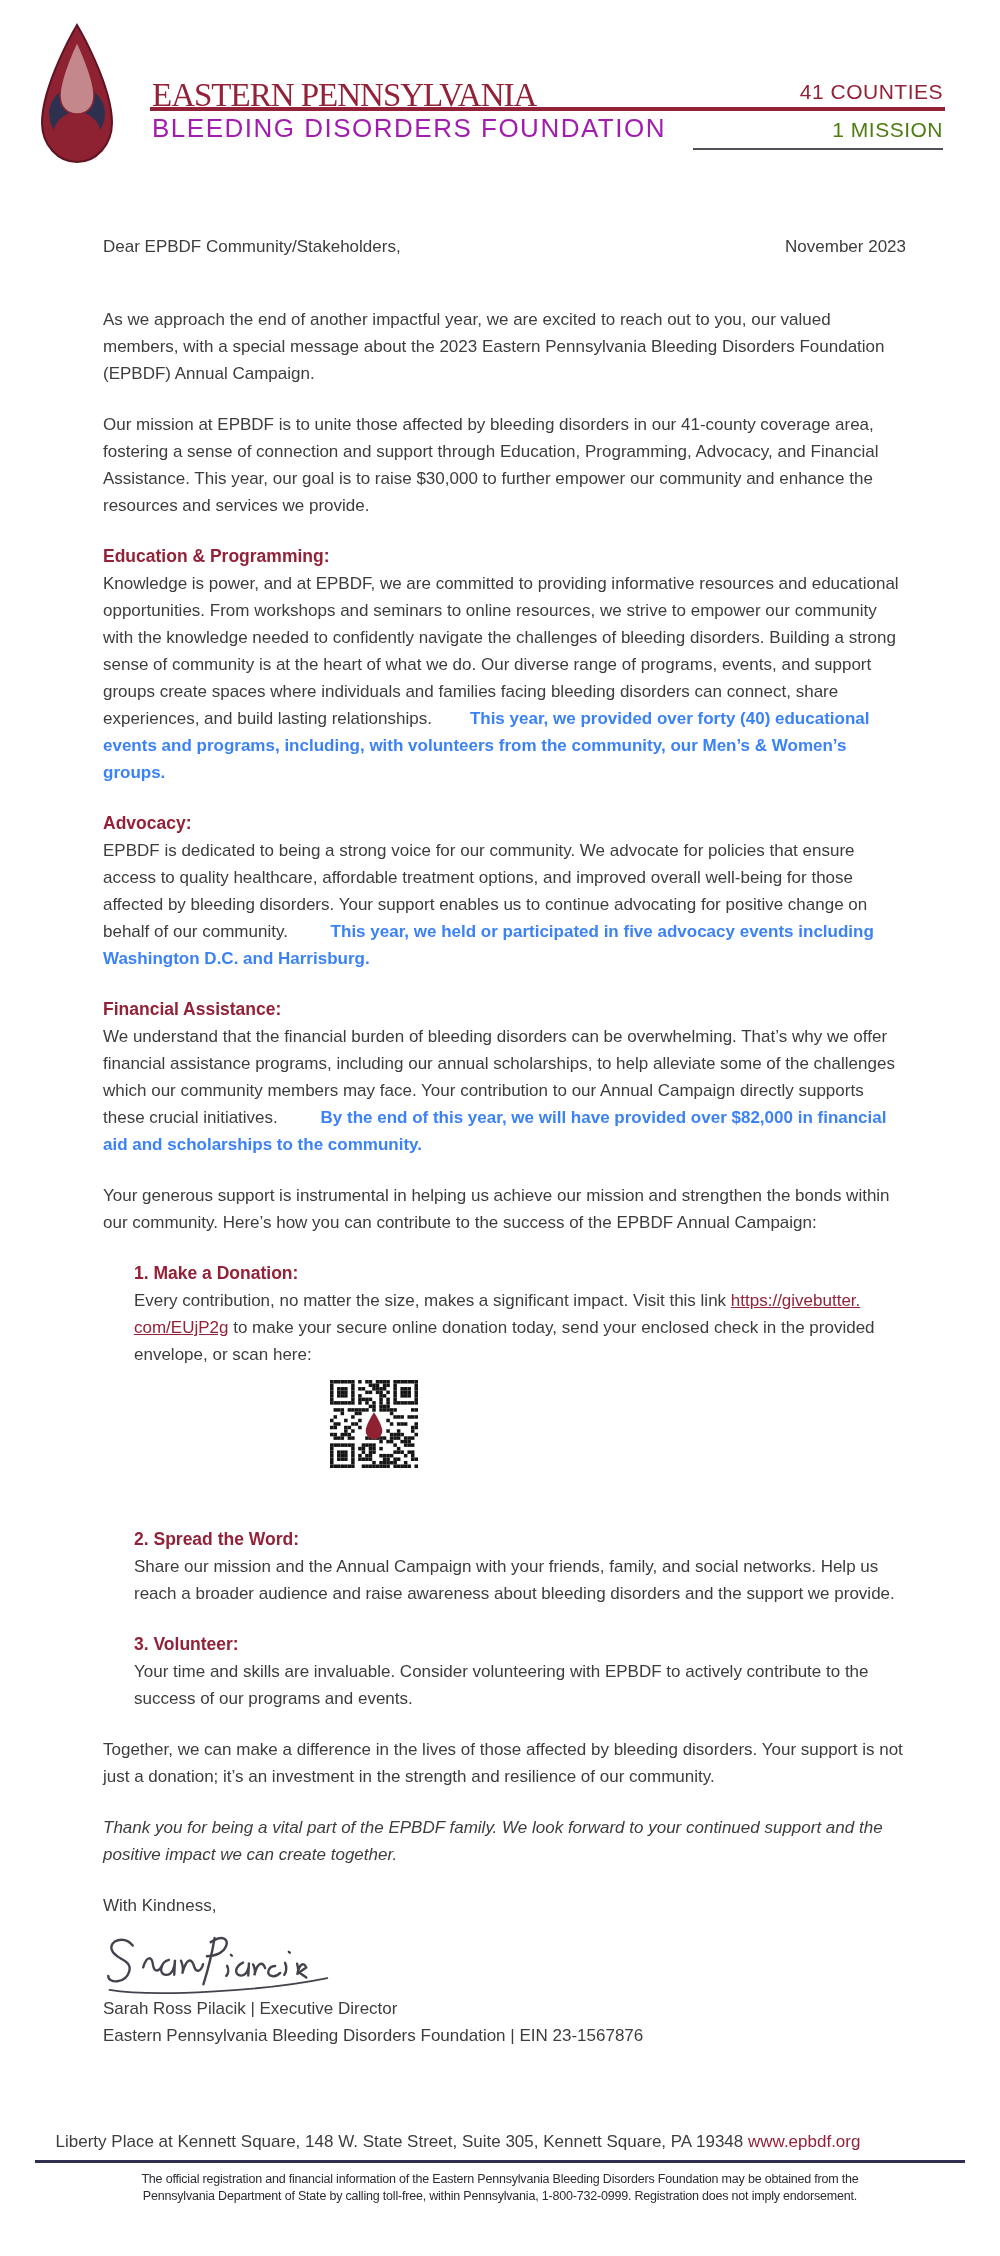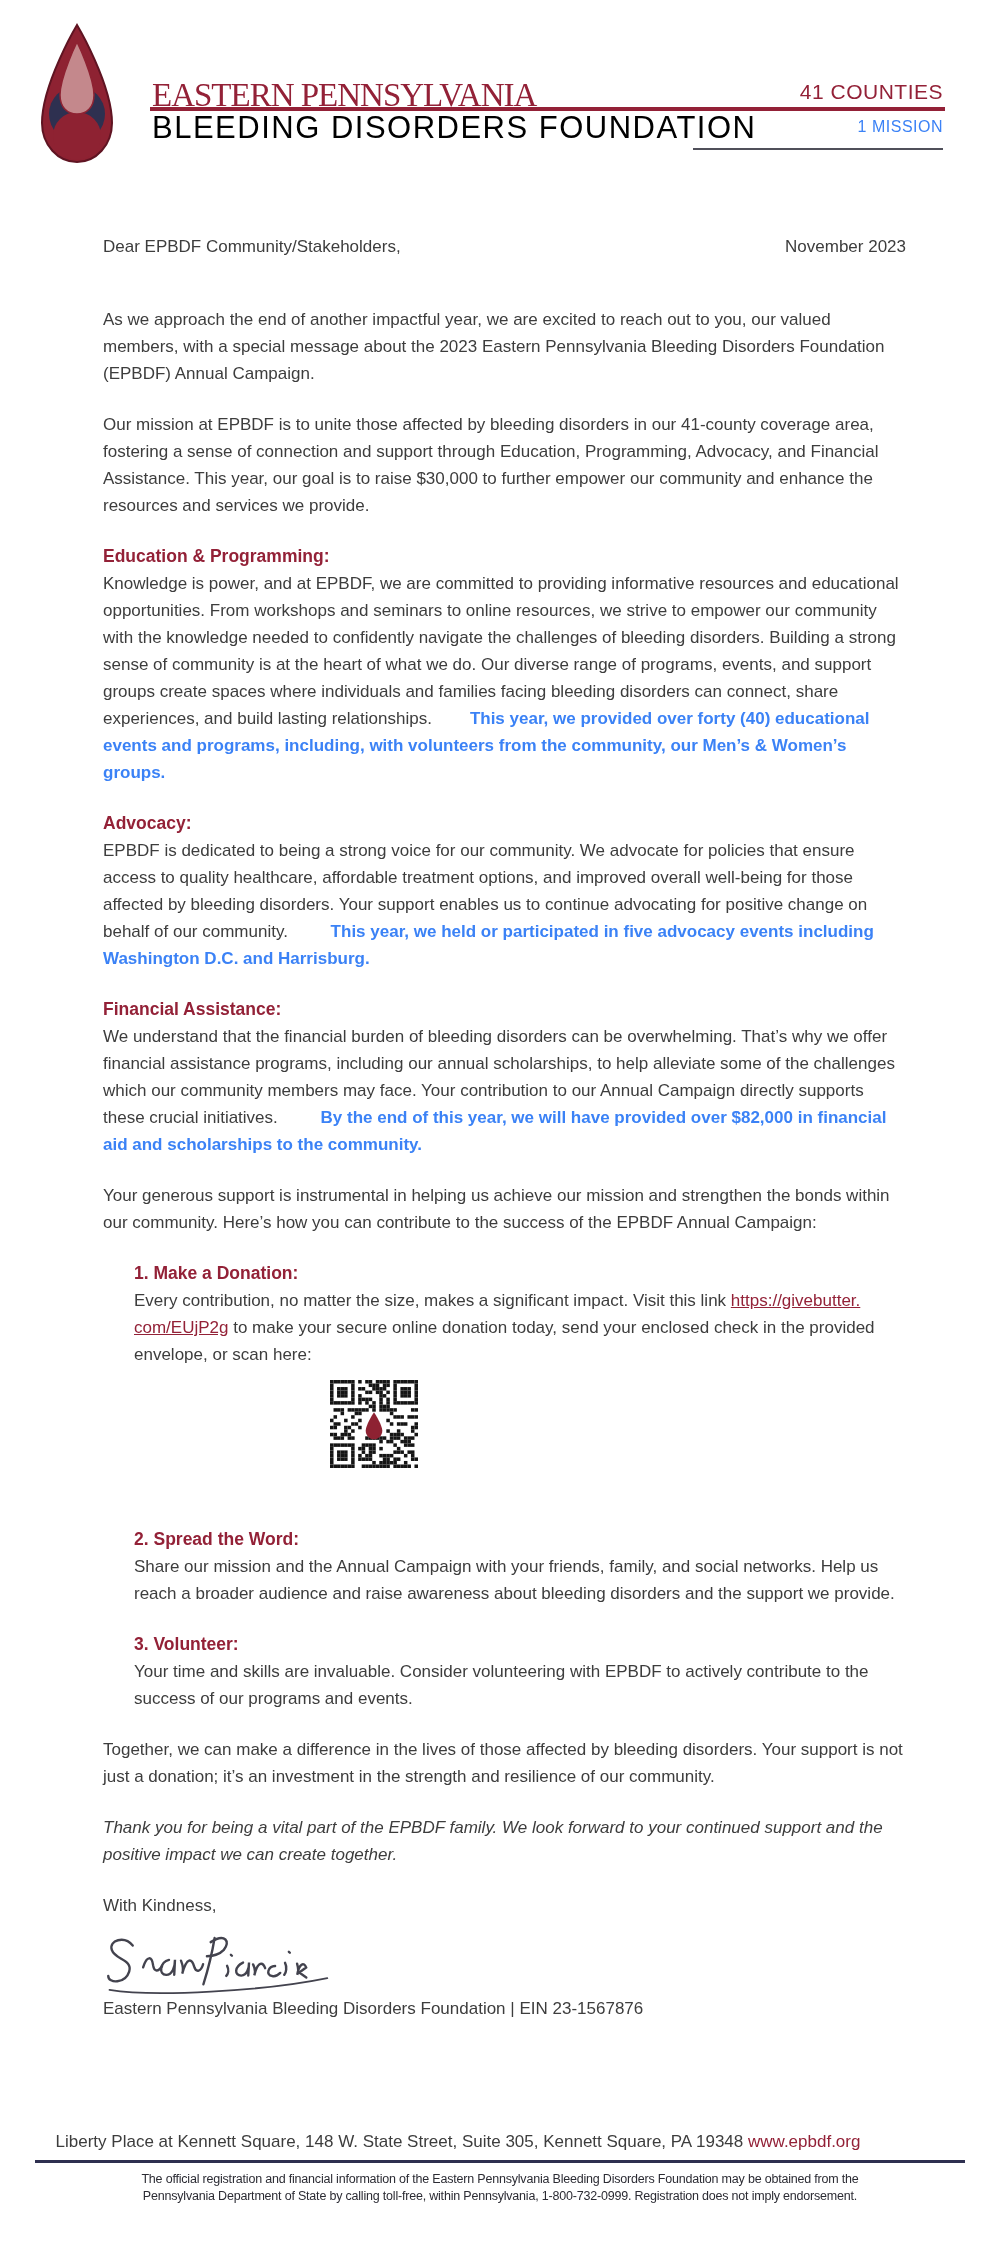--- a/index.html
+++ b/index.html
@@ -13,25 +13,25 @@
     position:absolute;left:152px;top:72px;
     font-family:"Liberation Serif",serif;font-size:33px;line-height:46px;
     color:#932137;letter-spacing:-1px;white-space:nowrap;
   }
   .counties{
     position:absolute;right:57px;top:80px;font-size:21px;color:#932137;
     letter-spacing:0.5px;white-space:nowrap;
   }
   .header-rule{position:absolute;left:150px;right:55px;top:107px;height:4px;background:#932137;}
   .org-line2{
-    position:absolute;left:152px;top:113px;font-size:31px;line-height:30px;
-    color:#000000;letter-spacing:1.5px;white-space:nowrap;
+    position:absolute;left:152px;top:113px;font-size:26px;line-height:30px;
+    color:#a21caf;letter-spacing:1.5px;white-space:nowrap;
   }
   .mission{
-    position:absolute;right:57px;top:118px;font-size:16px;color:#3b82f6;
+    position:absolute;right:57px;top:118px;font-size:21px;color:#4d7c0f;
     letter-spacing:0.5px;white-space:nowrap;text-align:right;
   }
   .mission-underline{position:absolute;right:57px;width:250px;top:148px;height:2px;background:#50505a;}
   
   .letter-body{position:absolute;left:103px;top:233px;width:803px;font-size:17px;line-height:27px;}
   .salutation-row{display:flex;justify-content:space-between;text-align:right;}
   p{margin:0;}
   .gap{margin-top:24px;}
   .gap-lg{margin-top:46px;}
   .sec-heading{color:#932137;font-weight:bold;font-size:17.5px;margin-top:24px;}
@@ -417,20 +417,21 @@
         <path d="M140 33 c-9 4 -9 13 -2 13 c6 0 8 -8 8 -13 l-1 13"></path>
         <path d="M150 35 c3 6 1 11 1 11 c4 -15 9 -13 11 -7"></path>
         <path d="M172 37 c-7 0 -10 9 -3 10 c4 1 8 -3 8 -3"></path>
         <path d="M182 34 c2 4 1 10 -1 12 M186 23 l1 1"></path>
         <path d="M194 35 c2 7 0 11 0 11 c2 -11 7 -13 9 -7 l-7 5 l7 5"></path>
         <path d="M6 58 C50 66 160 62 224 50" stroke-width="1.8"></path>
       </svg>
     </div>
 
     <div class="name-block">
+      <div>Sarah Ross Pilacik | Executive Director</div>
       <div>Eastern Pennsylvania Bleeding Disorders Foundation | EIN 23-1567876</div>
     </div>
 
   </div>
 
   <div class="footer-address"><span>Liberty Place at Kennett Square, 148 W. State Street, Suite 305, Kennett Square, PA 19348 </span><a class="link" style="text-decoration:none;">www.epbdf.org</a></div>
   <div class="footer-rule"></div>
   <div class="fine-print">
     <div>The official registration and financial information of the Eastern Pennsylvania Bleeding Disorders Foundation may be obtained from the</div>
     <div>Pennsylvania Department of State by calling toll-free, within Pennsylvania, 1-800-732-0999. Registration does not imply endorsement.</div>

